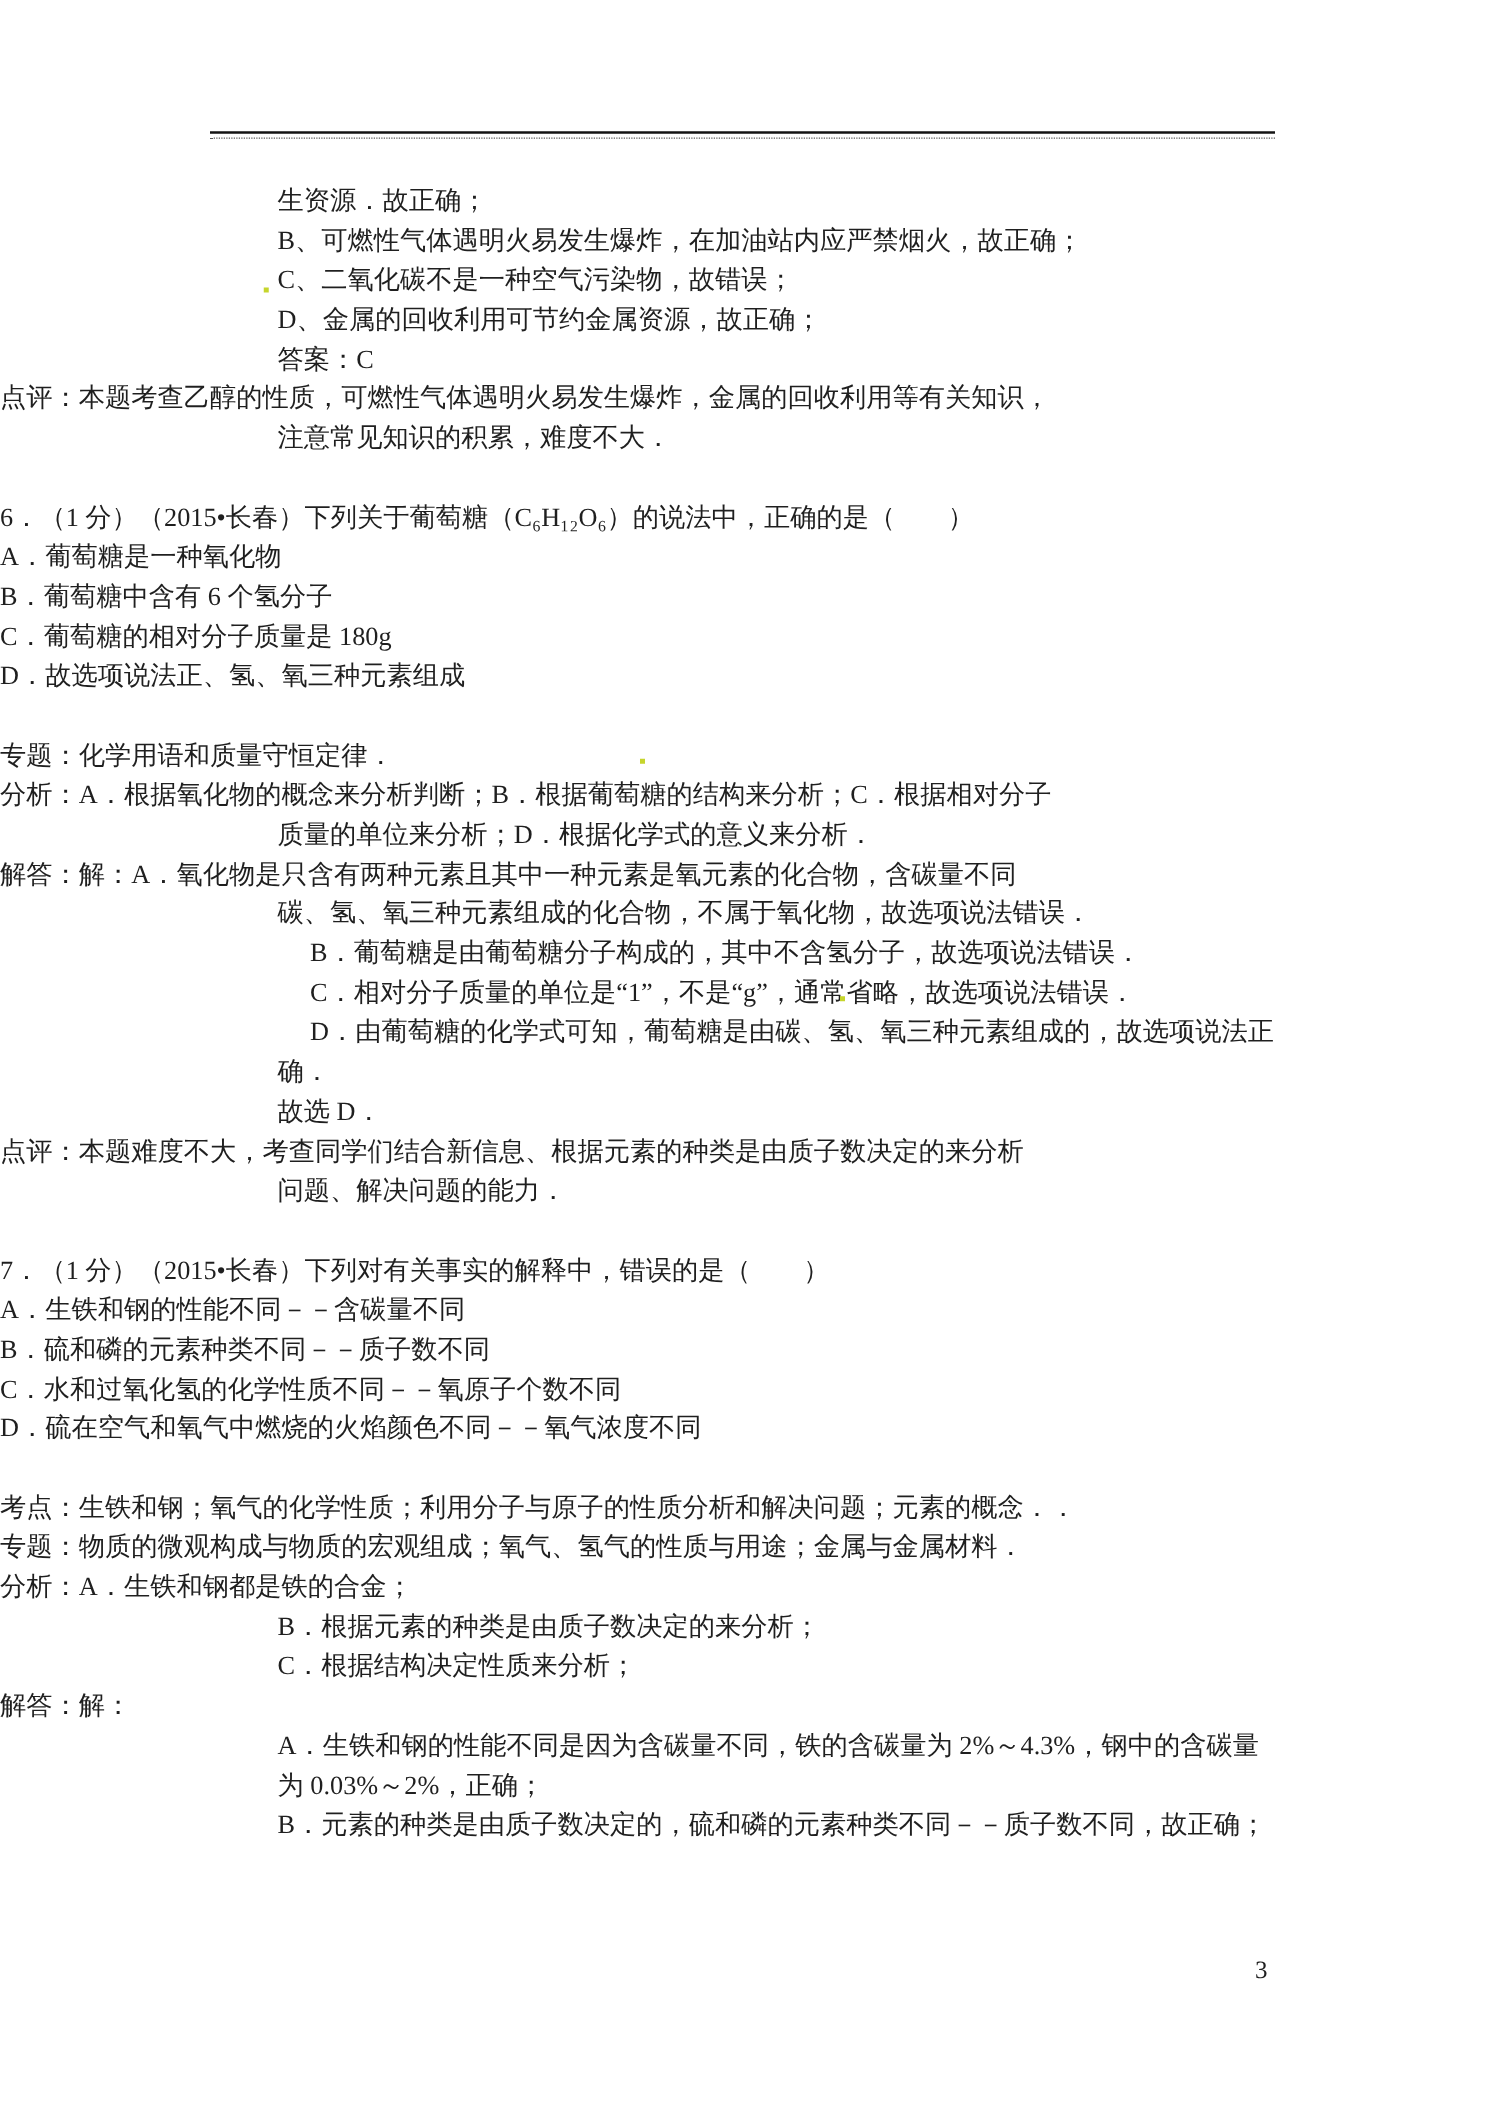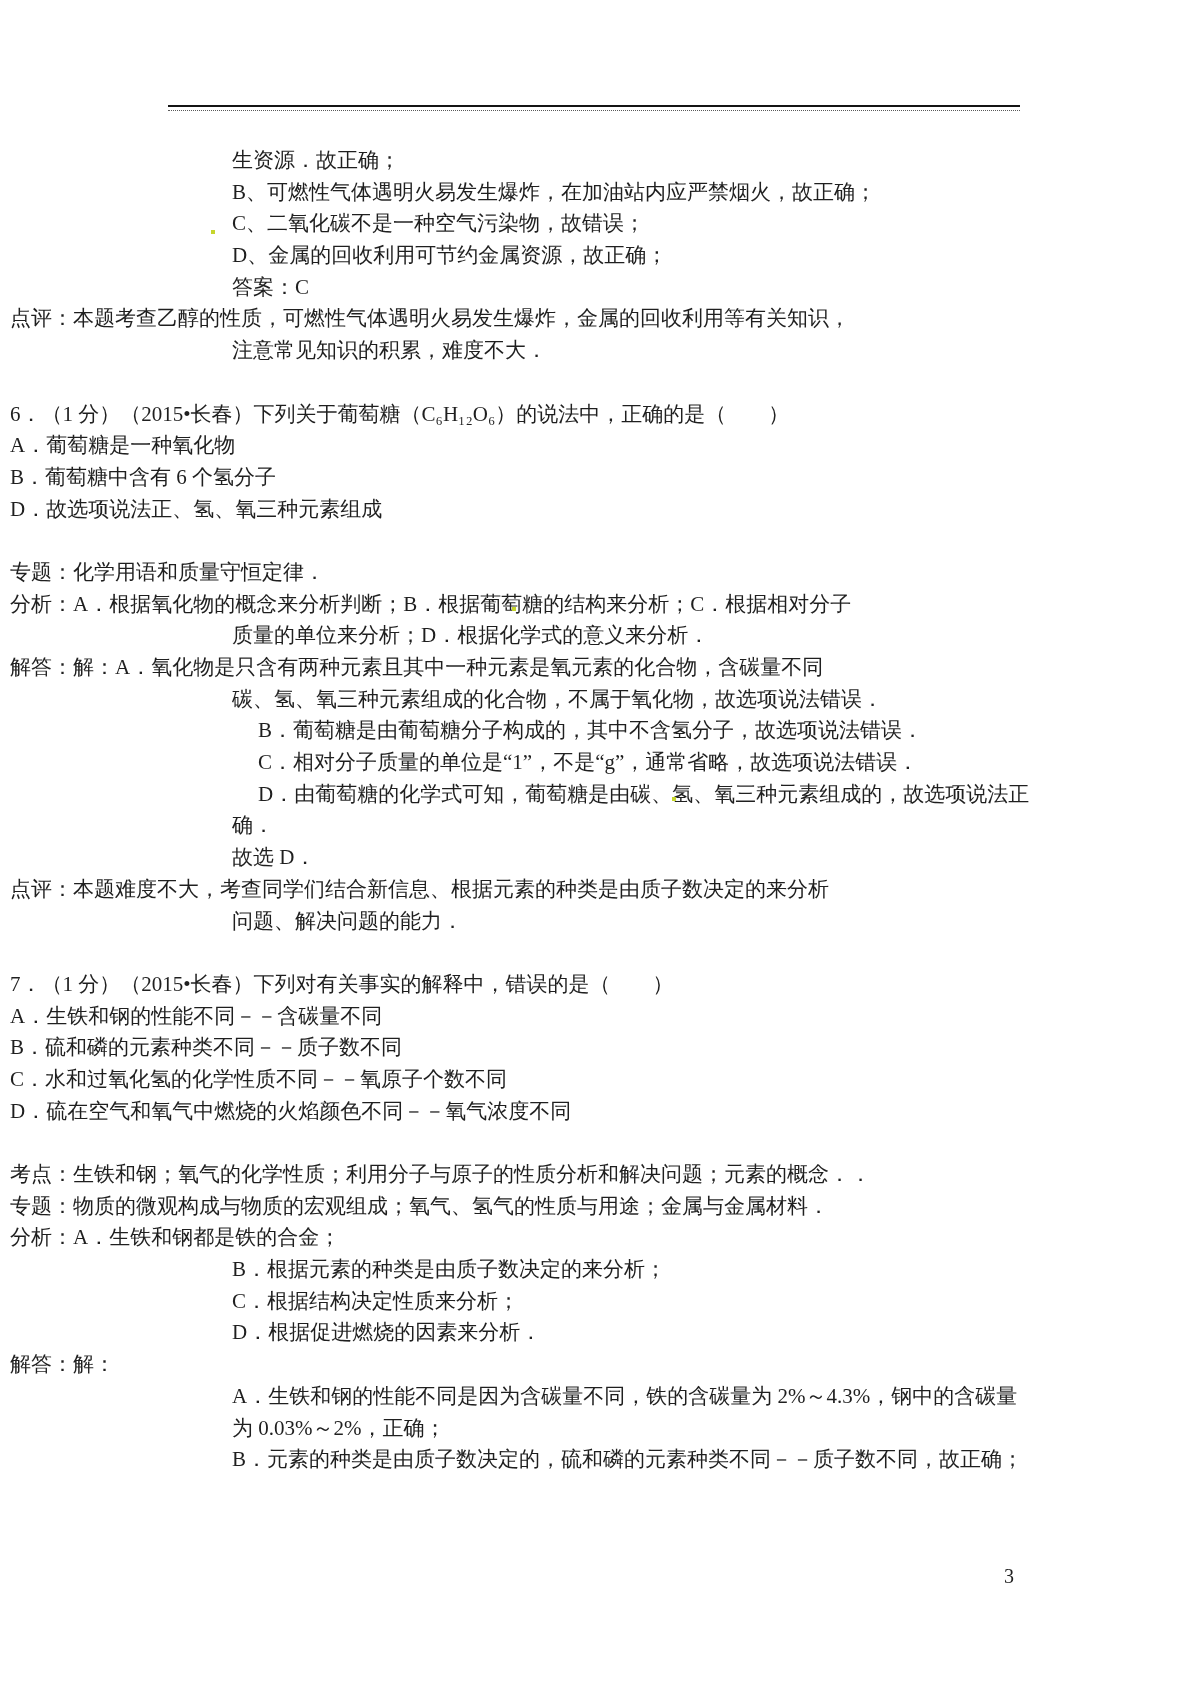--- a/index.html
+++ b/index.html
@@ -12,21 +12,21 @@
     overflow:hidden;
   }
   .header-rule{
     position:absolute;
     top:105px;left:168px;width:852px;height:3px;
     border-top:2.5px solid #141414;
     border-bottom:1px dotted #5a5a5a;
   }
   .content{
     position:absolute;
-    top:145px;left:10px;width:1020px;
+    top:145px;left:0;width:1020px;
   }
   .ln{
     display:block;
     height:31.7px;line-height:31.7px;
     font-size:21px;
     white-space:pre;
     color:#1f1f1f;
   }
   .i0{}
   .i1{margin-left:222px;}
@@ -59,20 +59,21 @@
     <span class="ln i1">B、可燃性气体遇明火易发生爆炸，在加油站内应严禁烟火，故正确；</span>
     <span class="ln i1">C、二氧化碳不是一种空气污染物，故错误；</span>
     <span class="ln i1">D、金属的回收利用可节约金属资源，故正确；</span>
     <span class="ln i1">答案：C</span>
     <span class="ln i0">点评：本题考查乙醇的性质，可燃性气体遇明火易发生爆炸，金属的回收利用等有关知识，</span>
     <span class="ln i1">注意常见知识的积累，难度不大．</span>
     <span class="spacer"></span>
     <span class="ln i0">6．（1 分）（2015•长春）下列关于葡萄糖（C₆H₁₂O₆）的说法中，正确的是（　　）</span>
     <span class="ln i0">A．葡萄糖是一种氧化物</span>
     <span class="ln i0">B．葡萄糖中含有 6 个氢分子</span>
+    <span class="ln i0">C．葡萄糖的相对分子质量是 180g</span>
     <span class="ln i0">D．故选项说法正、氢、氧三种元素组成</span>
     <span class="spacer"></span>
     <span class="ln i0">专题：化学用语和质量守恒定律．</span>
     <span class="ln i0">分析：A．根据氧化物的概念来分析判断；B．根据葡萄糖的结构来分析；C．根据相对分子</span>
     <span class="ln i1">质量的单位来分析；D．根据化学式的意义来分析．</span>
     <span class="ln i0">解答：解：A．氧化物是只含有两种元素且其中一种元素是氧元素的化合物，含碳量不同</span>
     <span class="ln i1">碳、氢、氧三种元素组成的化合物，不属于氧化物，故选项说法错误．</span>
     <span class="ln i2">B．葡萄糖是由葡萄糖分子构成的，其中不含氢分子，故选项说法错误．</span>
     <span class="ln i2">C．相对分子质量的单位是“1”，不是“g”，通常省略，故选项说法错误．</span>
     <span class="ln i2">D．由葡萄糖的化学式可知，葡萄糖是由碳、氢、氧三种元素组成的，故选项说法正</span>
@@ -85,21 +86,20 @@
     <span class="ln i0">A．生铁和钢的性能不同－－含碳量不同</span>
     <span class="ln i0">B．硫和磷的元素种类不同－－质子数不同</span>
     <span class="ln i0">C．水和过氧化氢的化学性质不同－－氧原子个数不同</span>
     <span class="ln i0">D．硫在空气和氧气中燃烧的火焰颜色不同－－氧气浓度不同</span>
     <span class="spacer"></span>
     <span class="ln i0">考点：生铁和钢；氧气的化学性质；利用分子与原子的性质分析和解决问题；元素的概念．．</span>
     <span class="ln i0">专题：物质的微观构成与物质的宏观组成；氧气、氢气的性质与用途；金属与金属材料．</span>
     <span class="ln i0">分析：A．生铁和钢都是铁的合金；</span>
     <span class="ln i1">B．根据元素的种类是由质子数决定的来分析；</span>
     <span class="ln i1">C．根据结构决定性质来分析；</span>
-    <span class="ln i1">D．根据促进燃烧的因素来分析．</span>
     <span class="ln i0">解答：解：</span>
     <span class="ln i1">A．生铁和钢的性能不同是因为含碳量不同，铁的含碳量为 2%～4.3%，钢中的含碳量</span>
     <span class="ln i1">为 0.03%～2%，正确；</span>
     <span class="ln i1">B．元素的种类是由质子数决定的，硫和磷的元素种类不同－－质子数不同，故正确；</span>
   </div>
 
   <div class="artifact-dot dot-1"></div>
   <div class="artifact-dot dot-2"></div>
   <div class="artifact-dot dot-3"></div>
 

